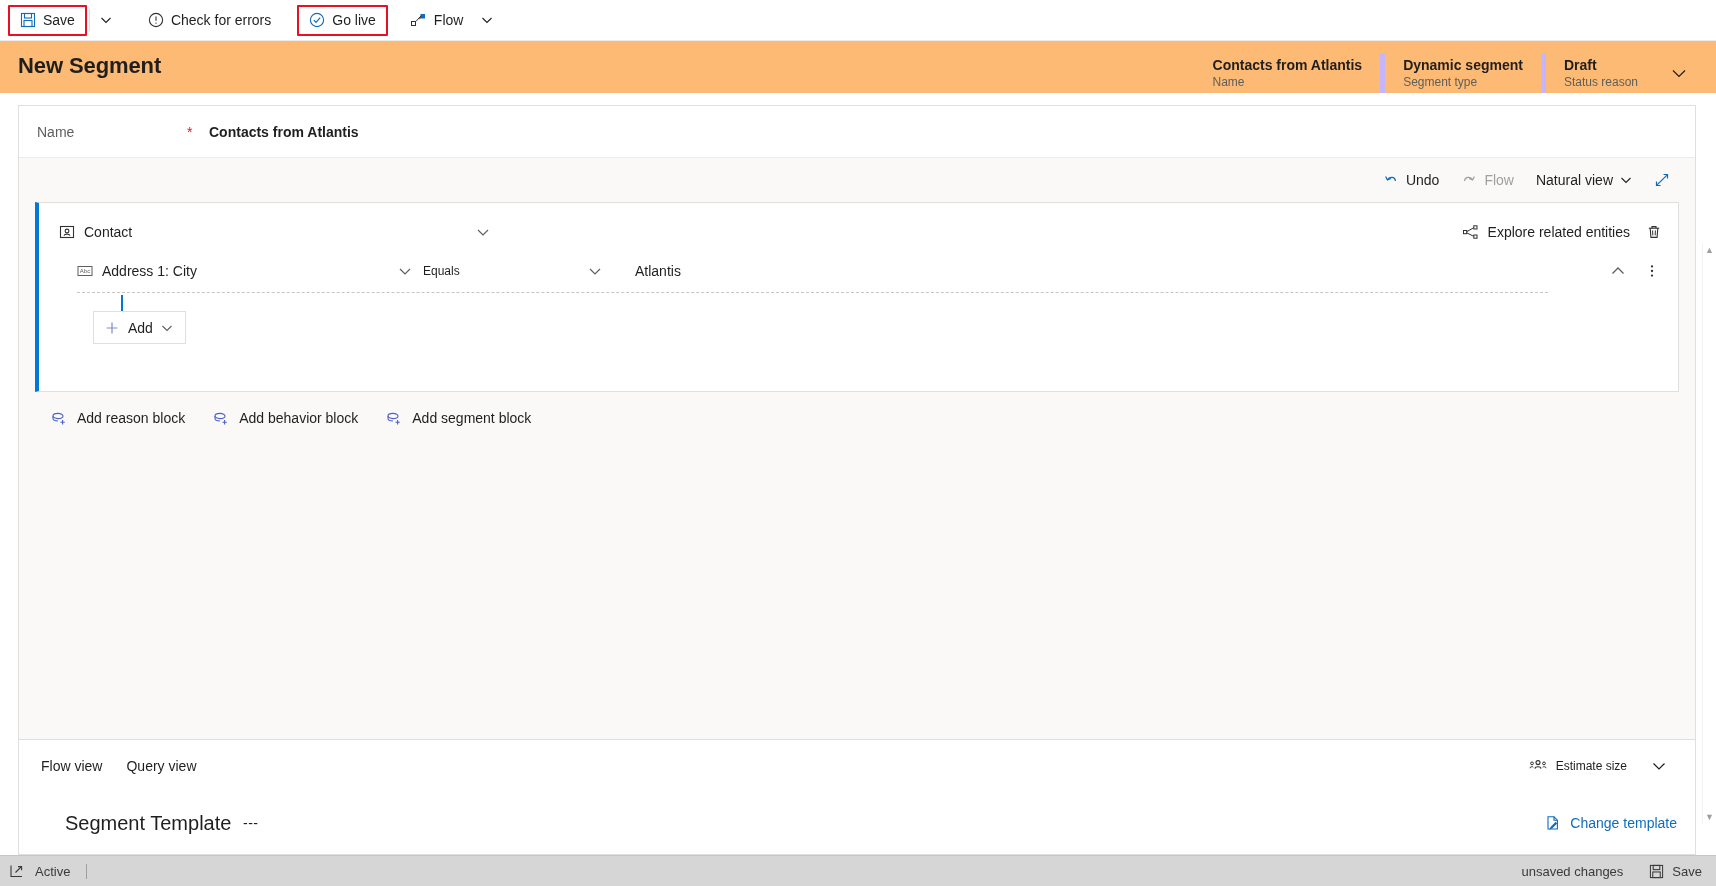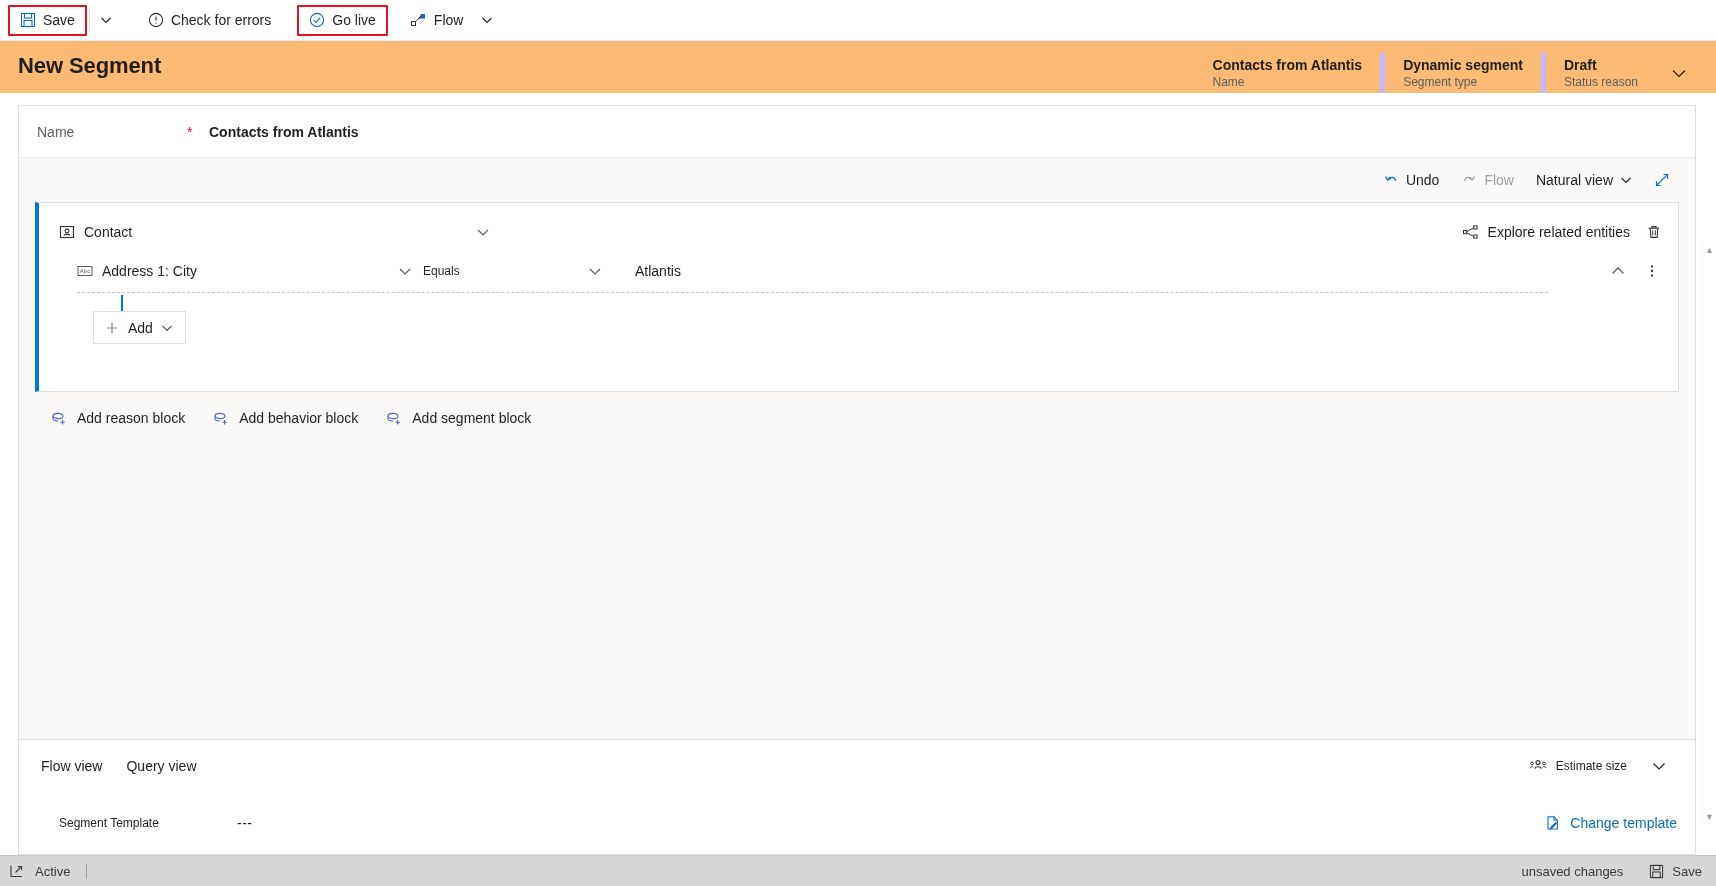--- a/index.html
+++ b/index.html
@@ -172,21 +172,21 @@
   .bp-row1 {
     height: 52px; display: flex; align-items: center; padding: 0 18px 0 10px;
   }
   .bp-tab { font-size: 14px; color: #201f1e; padding: 6px 12px; cursor: default; }
   .bp-right { margin-left: auto; display: flex; align-items: center; gap: 4px; }
   .est-btn { display: flex; align-items: center; gap: 9px; font-size: 12px; color: #201f1e; padding: 6px 10px; cursor: default; white-space: nowrap; }
   .bp-chev { padding: 6px 10px; cursor: default; }
   .bp-row2 {
     height: 62px; display: flex; align-items: center; padding: 0 18px 0 40px;
   }
-  .tmpl-label { font-size: 12px; color: #201f1e; width: 178px; }
+  .tmpl-label { font-size: 20px; color: #201f1e; width: 178px; margin-left: 6px; }
   .tmpl-val { font-size: 14px; color: #201f1e; letter-spacing: .5px; }
   .change-tmpl { margin-left: auto; display: flex; align-items: center; gap: 9px; font-size: 14px; color: #0f6cbd; cursor: default; white-space: nowrap; }
 
   
   .statusbar {
     flex: 0 0 31px; height: 31px;
     background: #d6d6d6;
     border-top: 1px solid #c8c6c4;
     display: flex; align-items: center;
     padding: 0 14px 0 10px;

